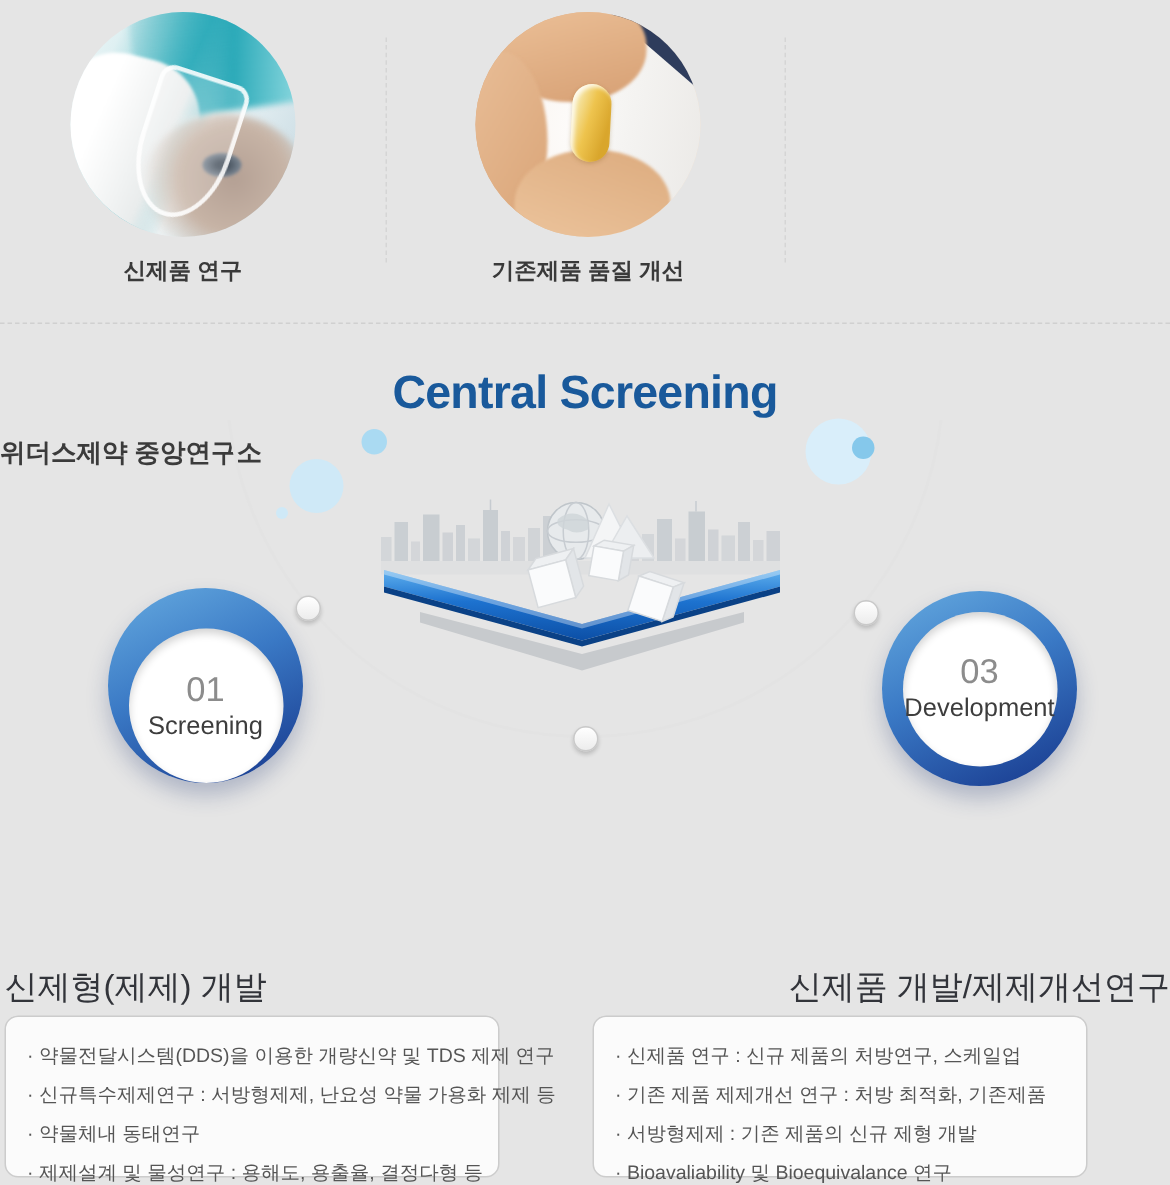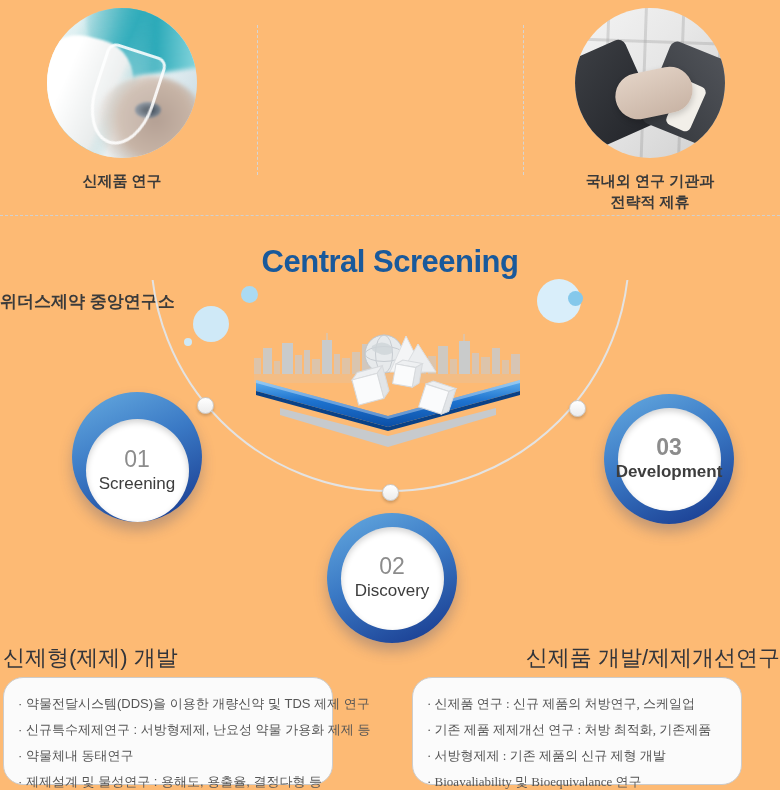--- a/index.html
+++ b/index.html
@@ -1,17 +1,17 @@
 <!DOCTYPE html>
 <html><head>
 <meta charset="utf-8">
 <style>
   html,body{margin:0;padding:0;background:#fff;}
   body{font-family:"Liberation Sans","DejaVu Sans",sans-serif;}
-  .stage{position:relative;width:780px;height:790px;background:#fdba74;overflow:hidden;}
+  .stage{position:relative;width:780px;height:790px;background:#e5e5e5;overflow:hidden;}
 
   
   .feature{position:absolute;top:8px;width:200px;text-align:center;}
   .feature-photo{position:relative;width:150px;height:150px;border-radius:50%;overflow:hidden;margin:0 auto;}
   .feature-caption{margin-top:12px;font-size:15px;font-weight:bold;color:#3a3a3a;line-height:21px;white-space:pre-line;}
 
   
   .photo-lab{background:linear-gradient(115deg,#f2f8f9 0%,#dff0f2 18%,#9ed9de 32%,#49b9c6 44%,#eef5f7 58%,#d9e7ec 78%,#c3d6df 100%);}
   .lab-teal{position:absolute;right:-12px;top:-8px;width:120px;height:74px;background:linear-gradient(100deg,rgba(32,160,175,.15),#2aa9b8 55%,#7fd2da 85%);transform:rotate(-8deg);border-radius:12px;filter:blur(2px);}
   .lab-glove{position:absolute;left:-18px;top:28px;width:96px;height:150px;background:linear-gradient(100deg,#ffffff 30%,#e9ecec 70%,rgba(230,235,235,0));transform:rotate(14deg);border-radius:40px;filter:blur(1px);}
@@ -58,53 +58,53 @@
   
   .pc{position:absolute;width:130px;height:130px;border-radius:50%;background:linear-gradient(155deg,#66abe0 0%,#3a79c5 45%,#16368b 100%);box-shadow:0 8px 14px rgba(40,60,120,.28);display:flex;align-items:center;justify-content:center;}
   .pc-inner{width:103px;height:103px;border-radius:50%;background:#fff;box-shadow:inset 0 3px 6px rgba(0,0,0,.18);display:flex;flex-direction:column;align-items:center;justify-content:center;}
   .pc-num{font-size:23px;color:#8c8c8c;line-height:26px;}
   .pc-label{font-size:17px;color:#3d3d3d;line-height:24px;}
 
   
   .sec-heading{position:absolute;top:643px;font-size:22px;font-weight:normal;color:#32343a;}
   .sec-heading.left{left:3px;}
   .sec-heading.right{right:0;text-align:right;}
-  .info-box{position:absolute;top:677px;width:330px;height:108px;background:#fbfbfb;border:1px solid #cccccc;border-radius:20px;box-sizing:border-box;padding:13px 10px 0 14px;}
+  .info-box{position:absolute;top:677px;width:330px;height:108px;background:#fbfbfb;border:1px solid #cccccc;border-radius:9px;box-sizing:border-box;padding:13px 10px 0 14px;}
   .info-box.left{left:3px;}
-  .info-box.right{left:412px;font-family:Liberation Serif, serif;}
+  .info-box.right{left:395px;}
   .info-item{font-size:13px;color:#555555;line-height:26px;white-space:nowrap;}
 </style>
 </head>
 <body>
 
 <div class="stage">
 
   <div class="feature" style="left:22px;">
     <div class="feature-photo photo-lab">
       <div class="lab-teal"></div>
       <div class="lab-glove"></div>
       <div class="lab-face"></div>
       <div class="lab-eye"></div>
       <div class="lab-flask"></div>
     </div>
     <div class="feature-caption">신제품 연구</div>
   </div>
 
-
-  <div class="feature" style="left:550px;">
-    <div class="feature-photo photo-hand">
-      <div class="hand-grid"></div>
-      <div class="hand-sleeveL"></div>
-      <div class="hand-sleeveR"></div>
-      <div class="hand-cuffR"></div>
-      <div class="hand-hands"></div>
-    </div>
-    <div class="feature-caption">국내외 연구 기관과
-전략적 제휴</div>
-  </div>
+  <div class="feature" style="left:292px;">
+    <div class="feature-photo photo-pill">
+      <div class="pill-shirt"></div>
+      <div class="pill-suit"></div>
+      <div class="pill-f1"></div>
+      <div class="pill-f2"></div>
+      <div class="pill-f3"></div>
+      <div class="pill-capsule"></div>
+    </div>
+    <div class="feature-caption">기존제품 품질 개선</div>
+  </div>
+
 
   <div class="vdash" style="left:257px;"></div>
   <div class="vdash" style="left:523px;"></div>
   <div class="hdash"></div>
 
   <div class="title">Central Screening</div>
   <div class="subtitle">위더스제약 중앙연구소</div>
 
   <div class="bubble" style="left:193px;top:306px;width:36px;height:36px;background:#cfe9f7;"></div>
   <div class="bubble" style="left:241px;top:286px;width:17px;height:17px;background:#aadaf2;"></div>
@@ -192,27 +192,21 @@
   <div class="dot" style="left:197px;top:397px;"></div>
   <div class="dot" style="left:382px;top:484px;"></div>
   <div class="dot" style="left:569px;top:400px;"></div>
 
   <div class="pc" style="left:72px;top:392px;align-items:flex-end;">
     <div class="pc-inner">
       <div class="pc-num">01</div>
       <div class="pc-label">Screening</div>
     </div>
   </div>
-  <div class="pc" style="left:327px;top:513px;">
-    <div class="pc-inner">
-      <div class="pc-num">02</div>
-      <div class="pc-label">Discovery</div>
-    </div>
-  </div>
-  <div class="pc" style="left:604px;top:394px;font-weight:bold;">
+  <div class="pc" style="left:588px;top:394px;">
     <div class="pc-inner">
       <div class="pc-num">03</div>
       <div class="pc-label">Development</div>
     </div>
   </div>
 
   <div class="sec-heading left">신제형(제제) 개발</div>
   <div class="info-box left">
     <div class="info-item">· 약물전달시스템(DDS)을 이용한 개량신약 및 TDS 제제 연구</div>
     <div class="info-item">· 신규특수제제연구 : 서방형제제, 난요성 약물 가용화 제제 등</div>

